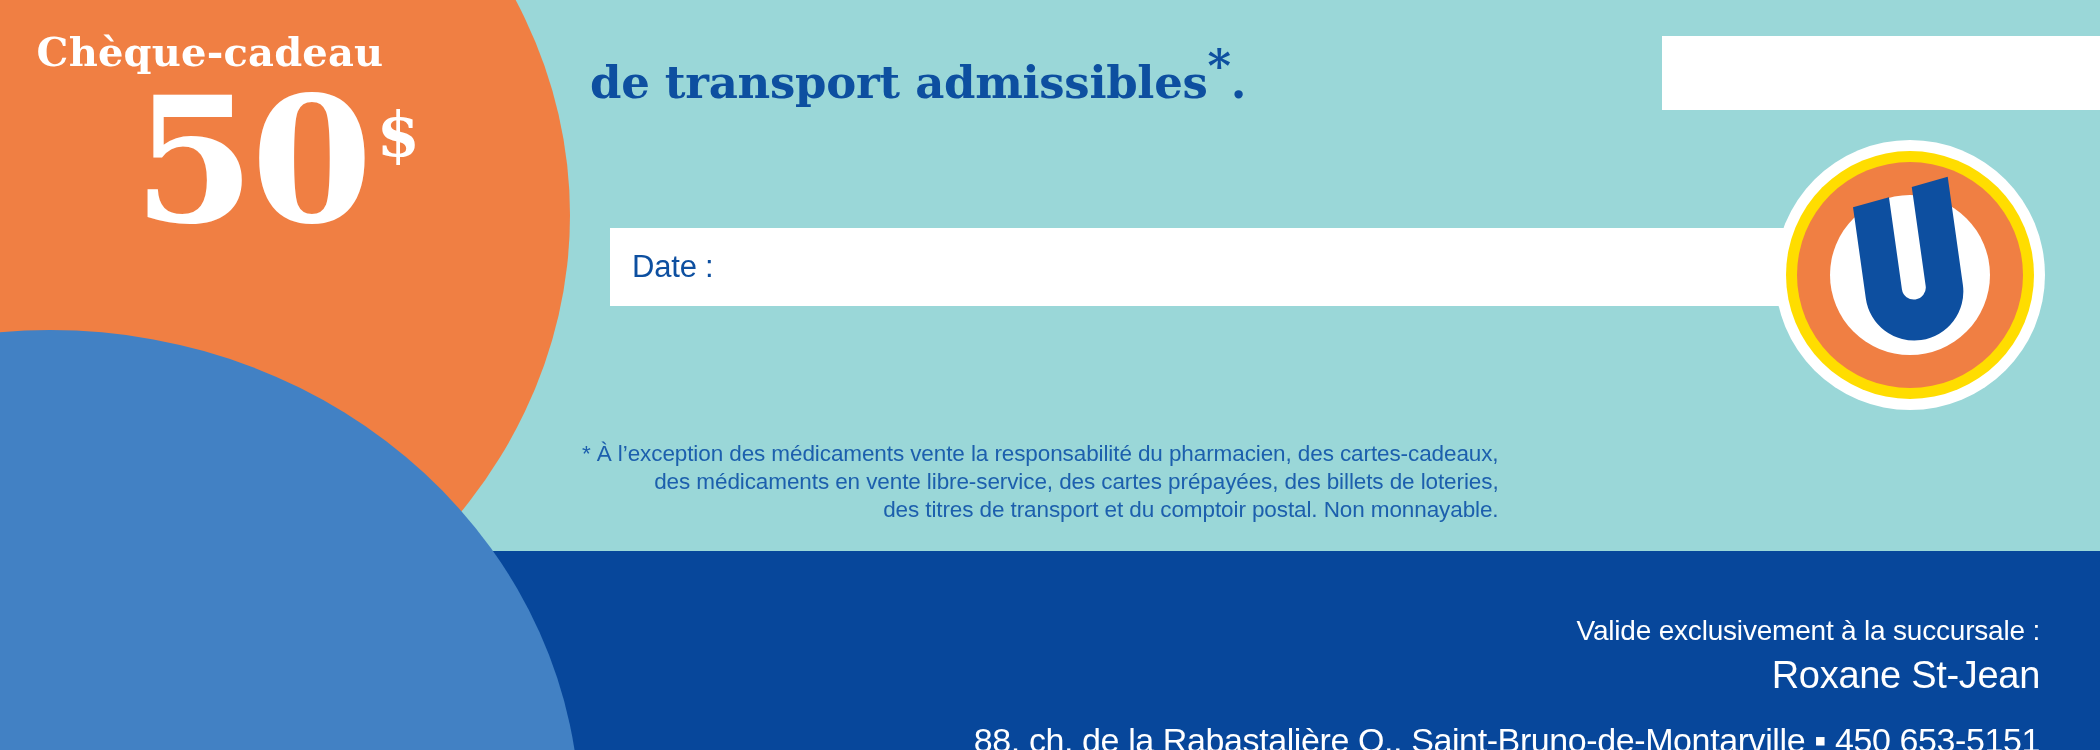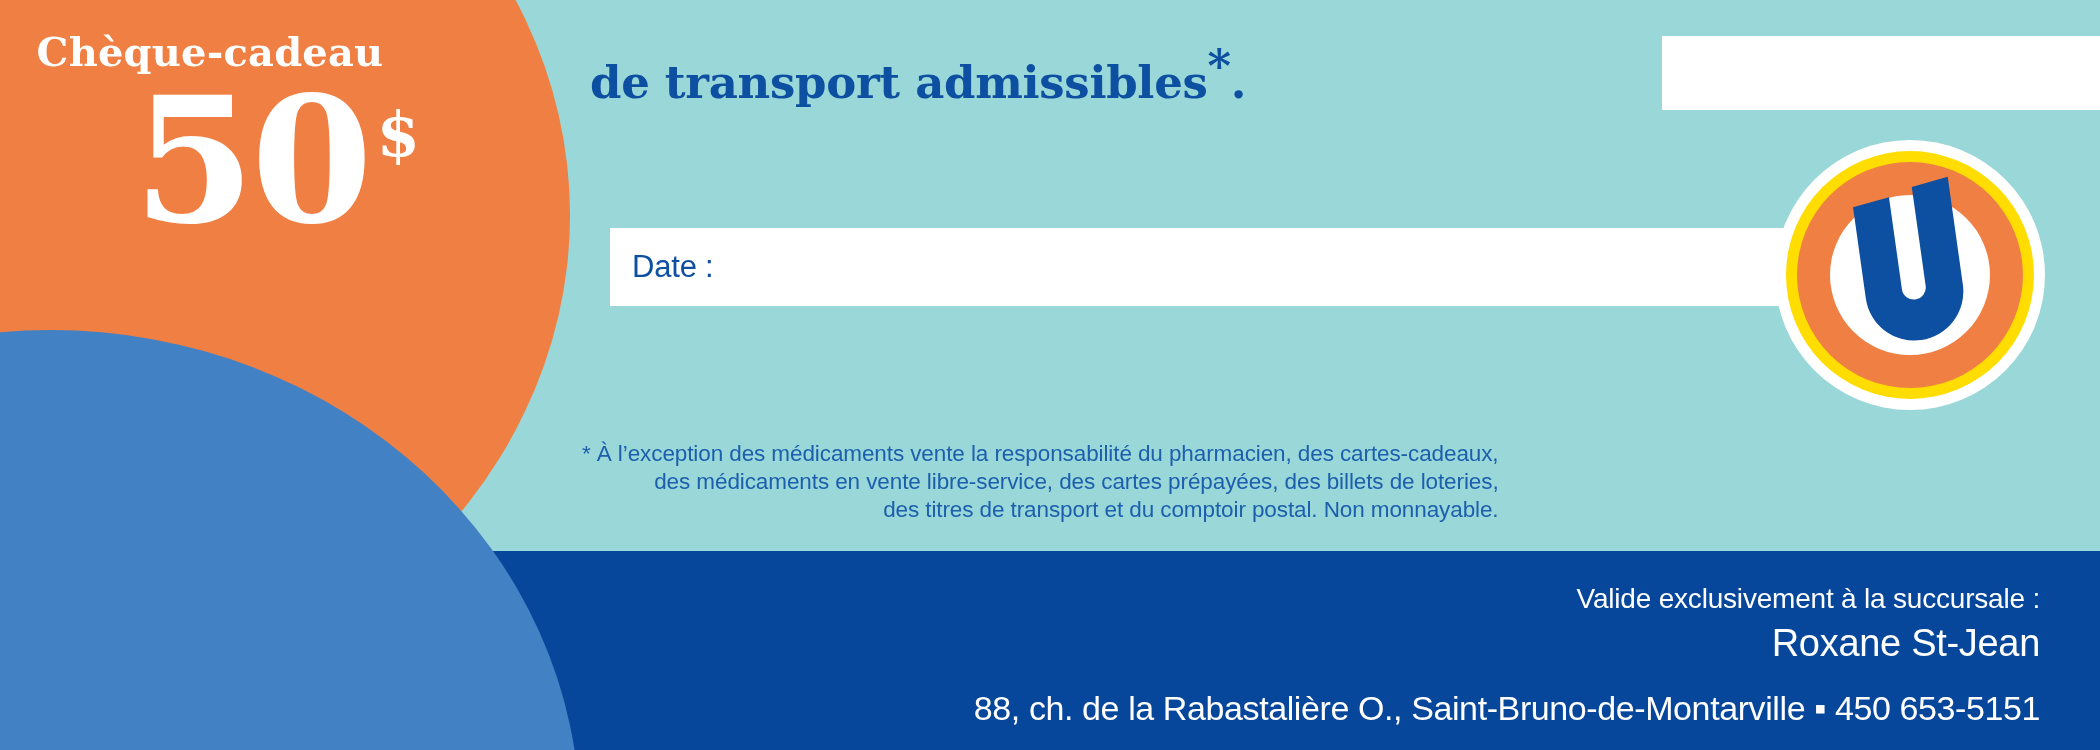--- a/index.html
+++ b/index.html
@@ -168,20 +168,21 @@
     right: 60px;
     top: 582px;
     text-align: right;
     color: #ffffff;
     z-index: 8;
   }
   .branch-valid {
     font-size: 28px;
     line-height: 1.2;
     letter-spacing: -0.2px;
+    margin-top: 32px;
   }
   .branch-name {
     font-size: 38px;
     font-weight: normal;
     line-height: 1.25;
     margin-top: 4px;
     letter-spacing: -0.3px;
   }
   .branch-address {
     font-size: 34px;

